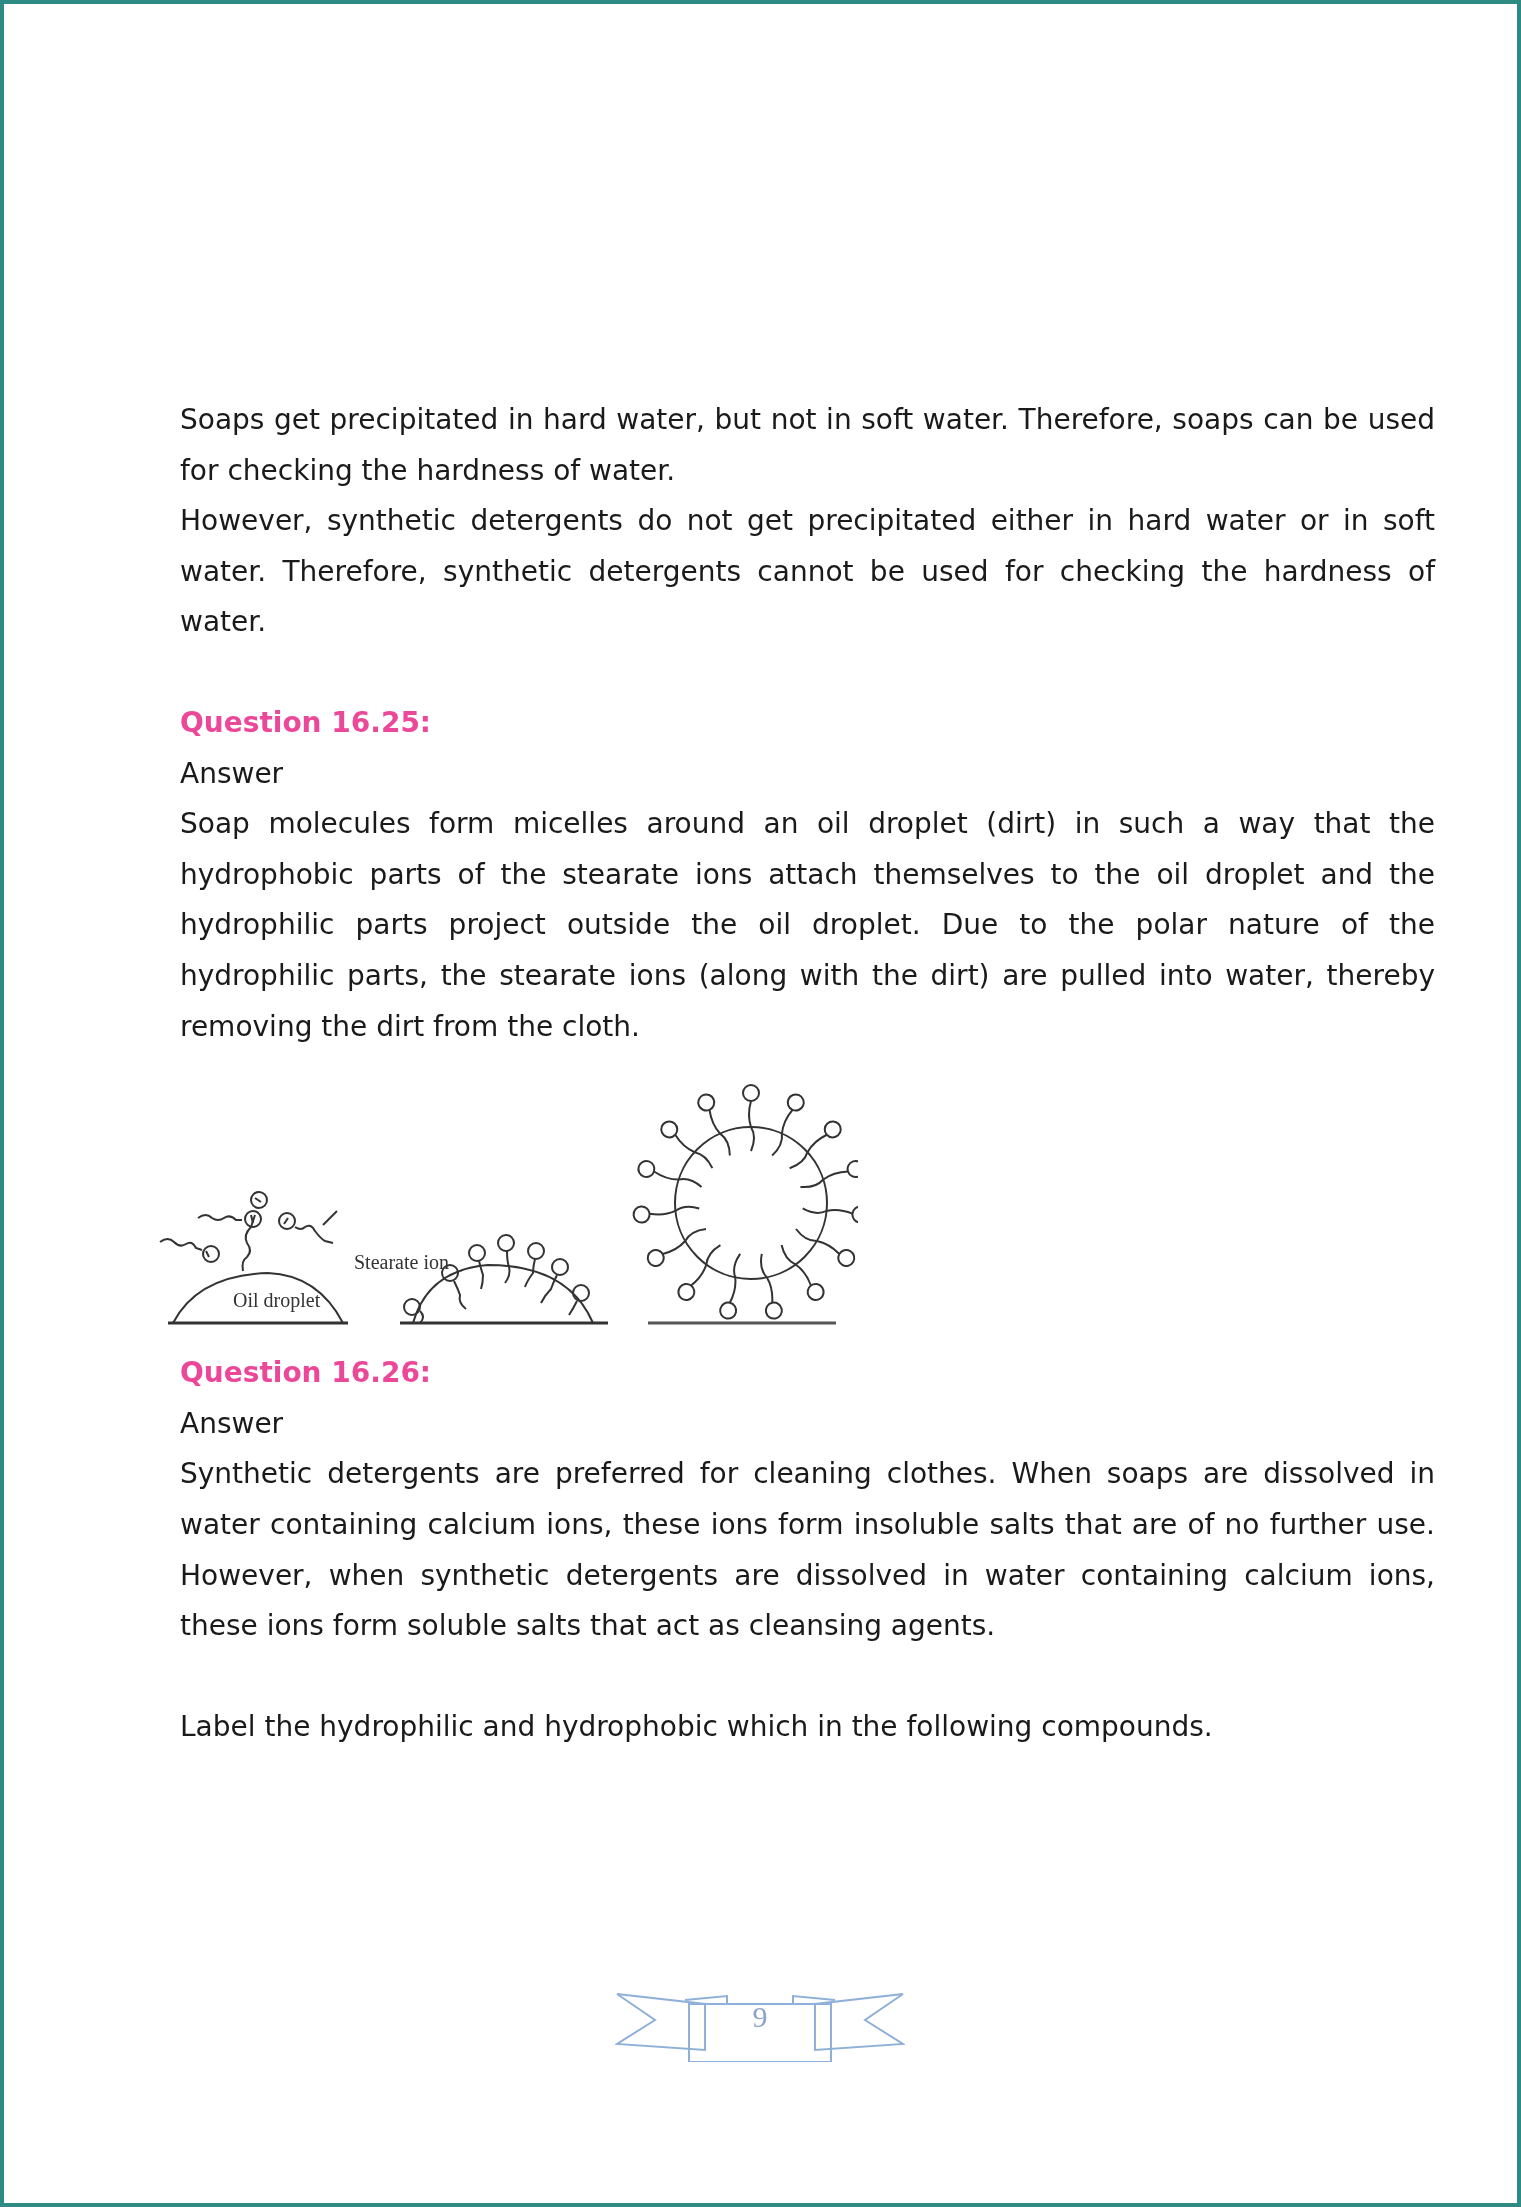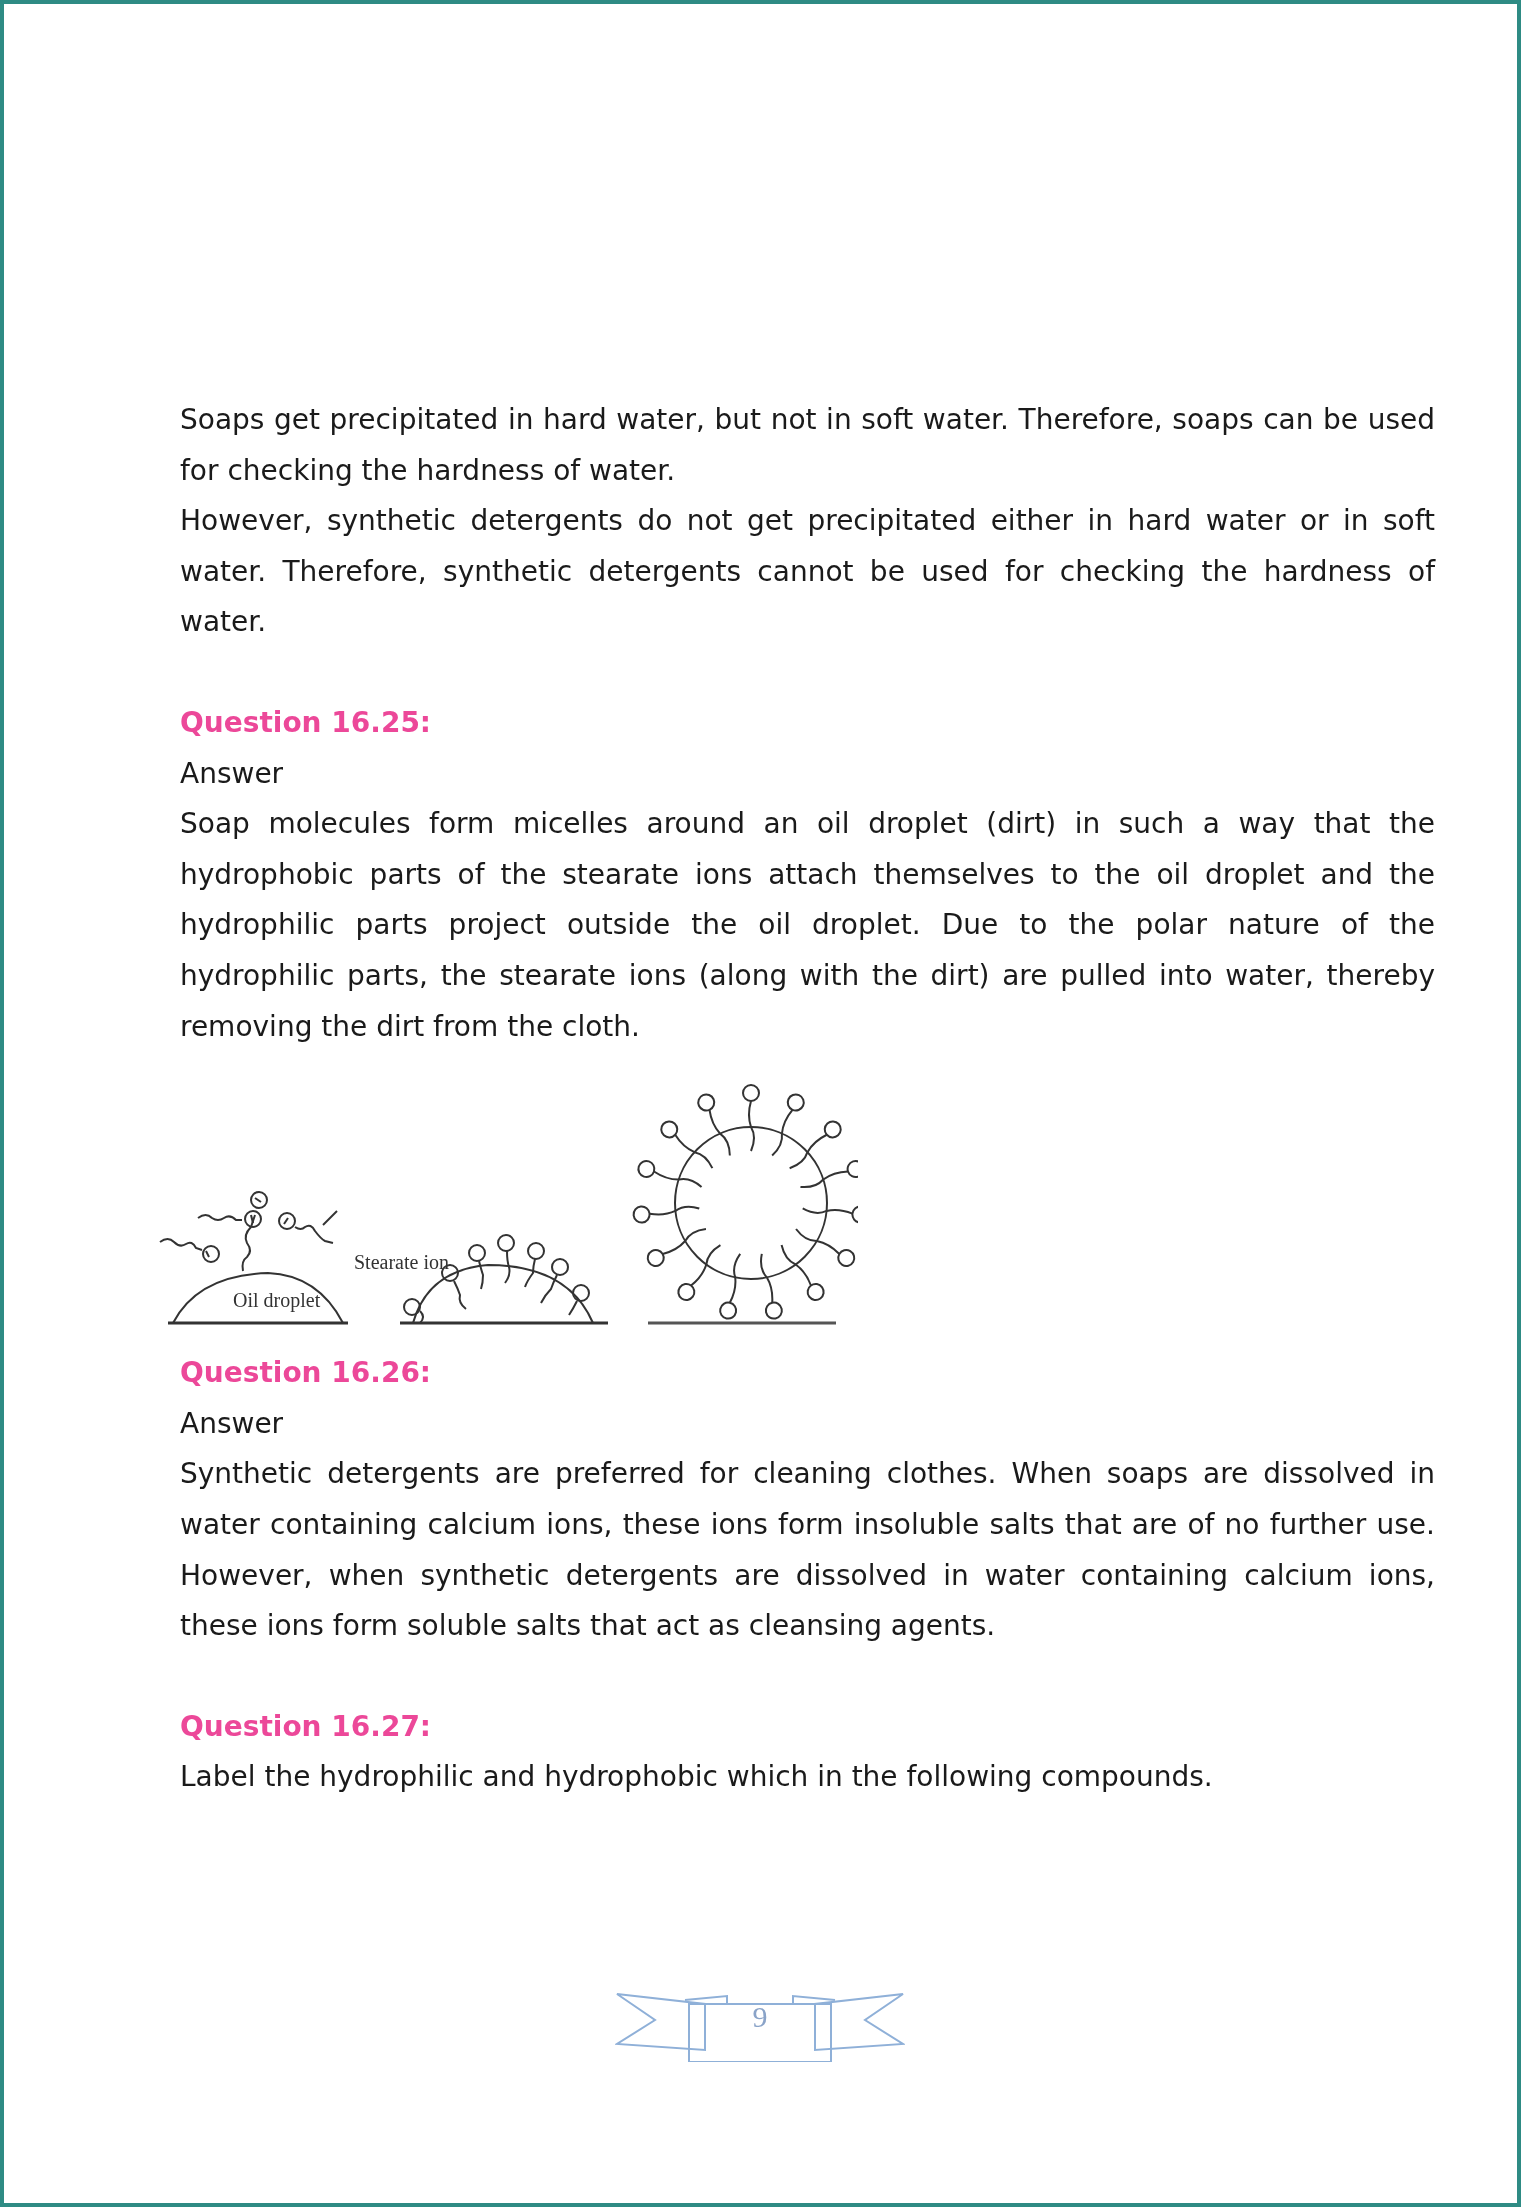--- a/index.html
+++ b/index.html
@@ -77,21 +77,20 @@
 
   <section>
     <p class="q-heading">Question 16.26:</p>
     <p class="para">Answer</p>
     <p class="para justify">Synthetic detergents are preferred for cleaning clothes. When soaps are dissolved in water containing calcium ions, these ions form insoluble salts that are of no further use. However, when synthetic detergents are dissolved in water containing calcium ions, these ions form soluble salts that act as cleansing agents.</p>
   </section>
 
   <div class="gap"></div>
 
   <section>
-    <p class="q-heading">Question 16.27:</p>
     <p class="para">Label the hydrophilic and hydrophobic which in the following compounds.</p>
   </section>
 </div>
 
 <div class="figure">
   <svg width="700" height="260" viewBox="0 0 700 260">
     <g fill="none" stroke="#333" stroke-width="2">
 
       <path d="M2,167 q8,-6 14,0 q6,6 12,2 q6,-4 10,4 l6,2"></path>
       <circle cx="53" cy="179" r="8"></circle>

